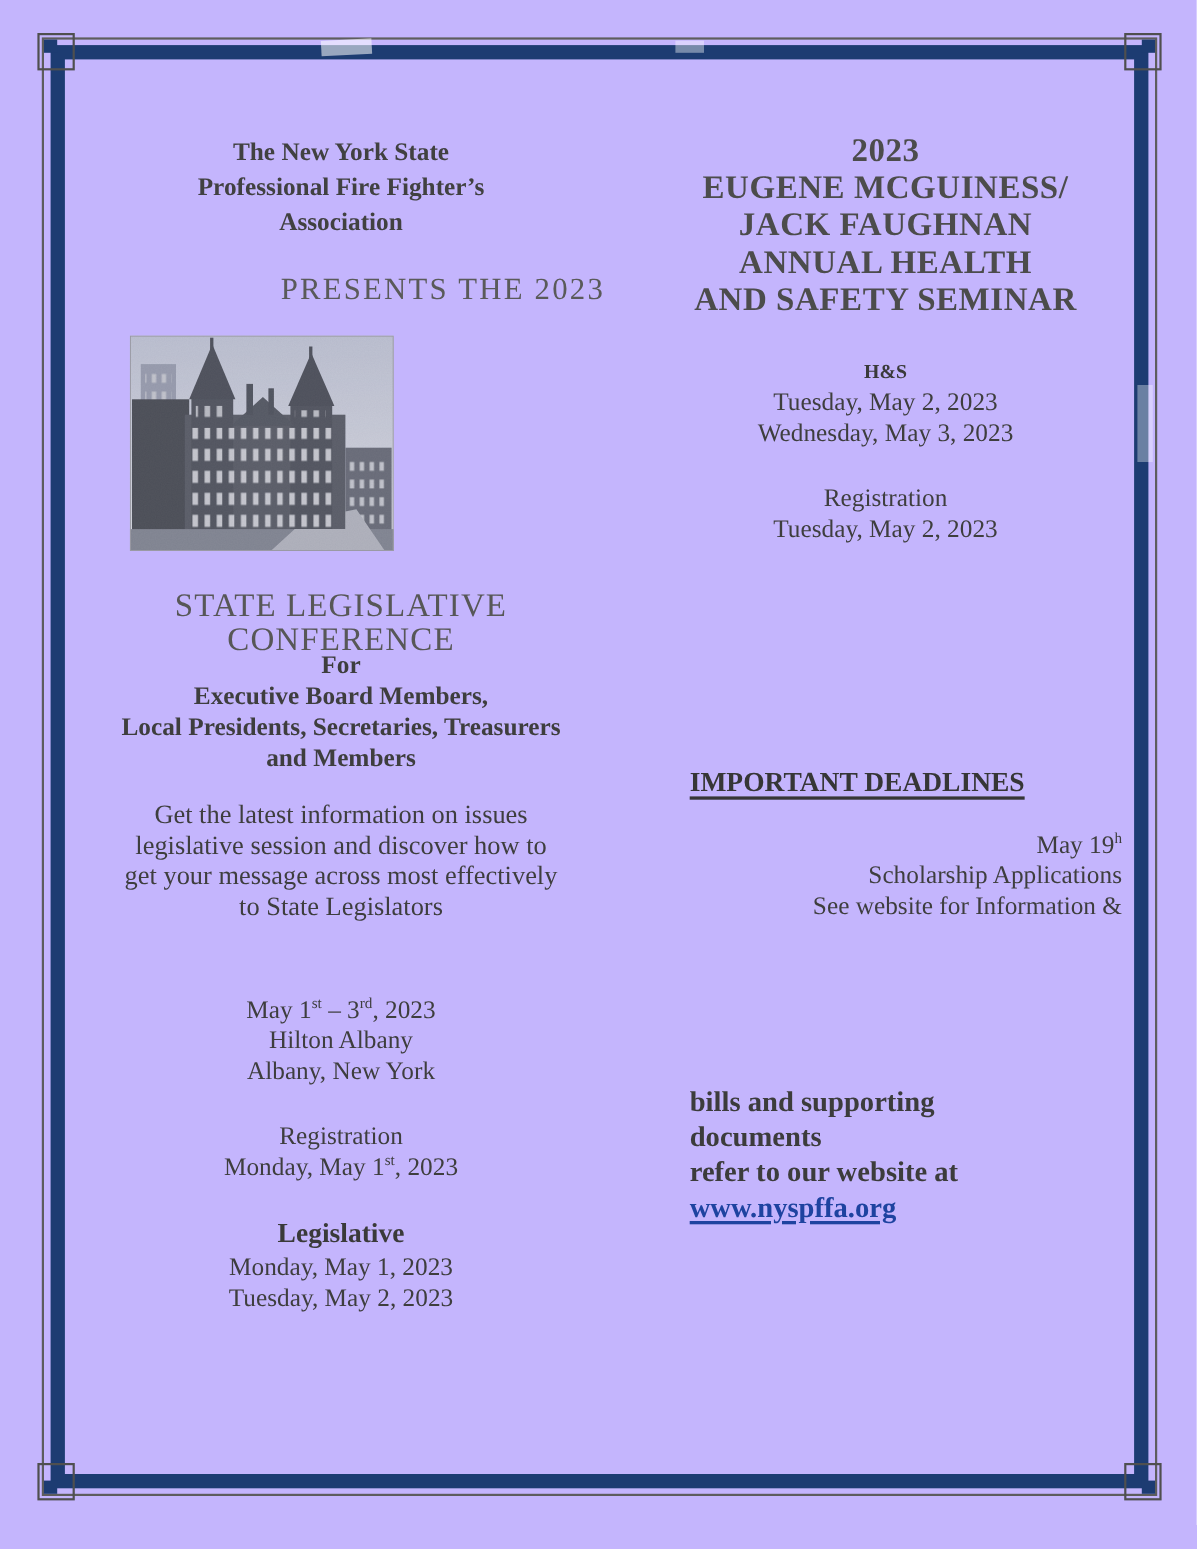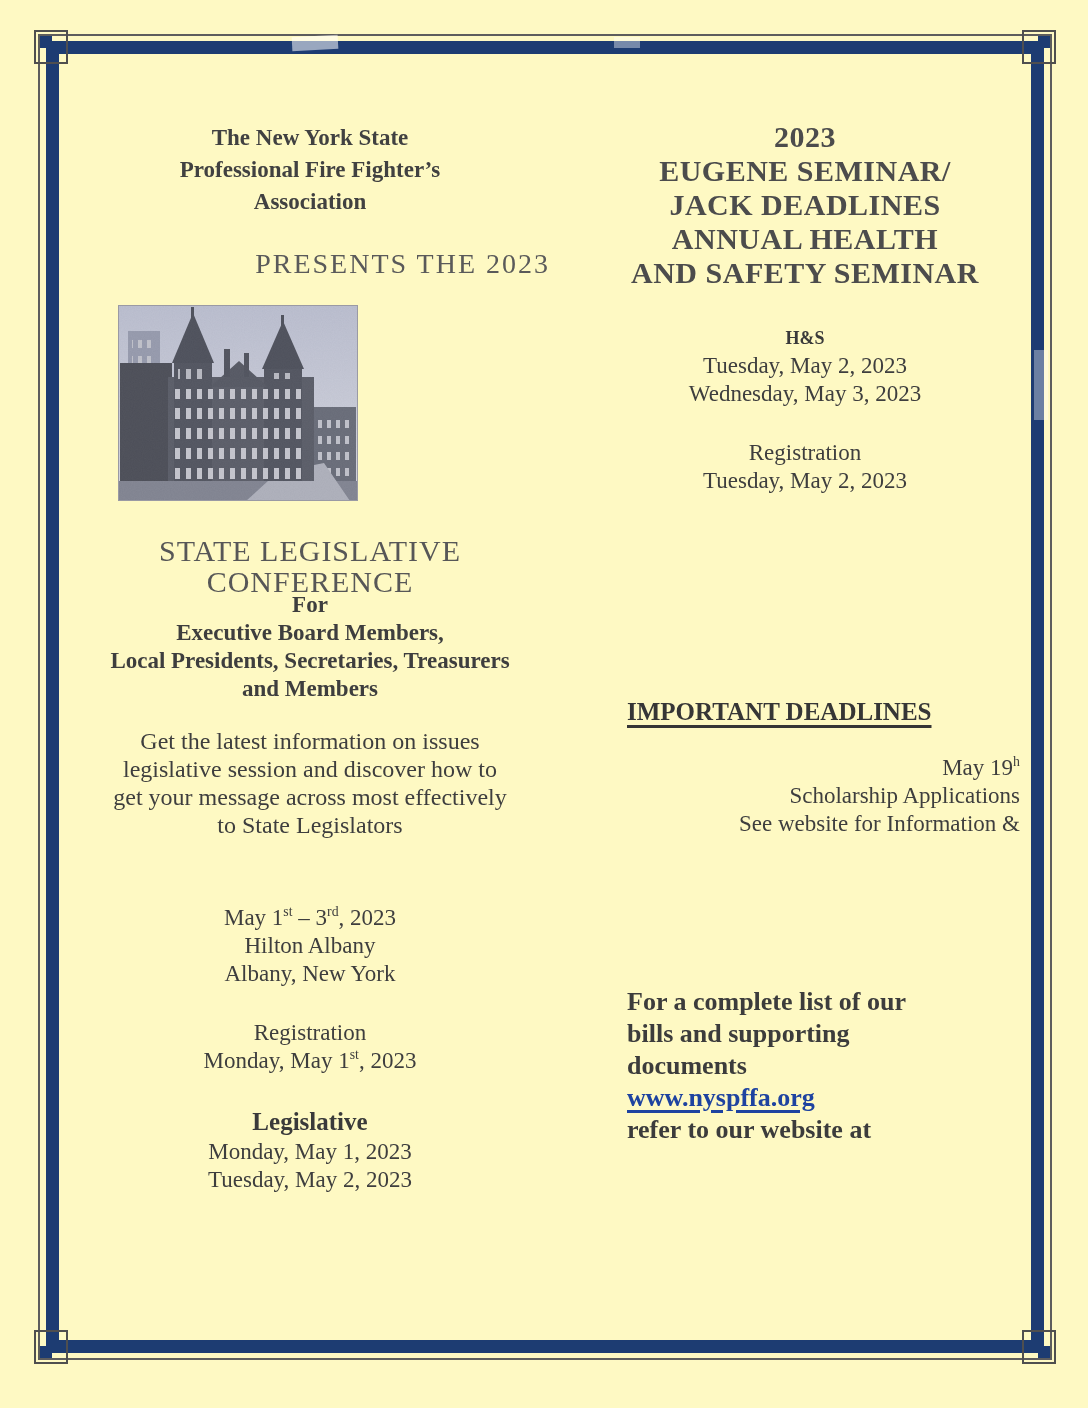--- a/index.html
+++ b/index.html
@@ -1,19 +1,19 @@
 <!DOCTYPE html>
 <html><head>
 <meta charset="utf-8">
 <style>
   html,body{margin:0;padding:0;background:#ffffff;}
   .page{
     position:relative;
     width:1088px;height:1408px;
-    background:#fef9c3;
+    background:#c4b5fd;
     font-family:"Liberation Serif", serif;
     color:#3e3e3e;
     overflow:hidden;
   }
   
   .frame-thin{
     position:absolute;left:38px;top:34px;right:36px;bottom:48px;
     border:2px solid #5d5d5d;
   }
   .frame-blue{
@@ -193,22 +193,22 @@
       <div>Monday, May 1, 2023</div>
       <div>Tuesday, May 2, 2023</div>
     </div>
 
   </div>
 
   <div class="col-right">
 
     <div class="blk seminar-title">
       <div>2023</div>
-      <div>EUGENE SEMINAR/</div>
-      <div>JACK DEADLINES</div>
+      <div>EUGENE MCGUINESS/</div>
+      <div>JACK FAUGHNAN</div>
       <div>ANNUAL HEALTH</div>
       <div>AND SAFETY SEMINAR</div>
     </div>
 
     <div class="blk hs-block">
       <div class="label">H&amp;S</div>
       <div>Tuesday, May 2, 2023</div>
       <div>Wednesday, May 3, 2023</div>
     </div>
 
@@ -221,22 +221,21 @@
       <span>IMPORTANT DEADLINES</span>
     </div>
 
     <div class="blk deadlines-body">
       <div><span>May 19</span><sup>h</sup></div>
       <div>Scholarship Applications</div>
       <div>See website for Information &amp;</div>
     </div>
 
     <div class="blk website-note">
-      <div>For a complete list of our</div>
       <div>bills and supporting</div>
       <div>documents</div>
+      <div>refer to our website at</div>
       <div><a class="website-link">www.nyspffa.org</a></div>
-      <div>refer to our website at</div>
     </div>
 
   </div>
 
 </div>
 
 </body></html>

